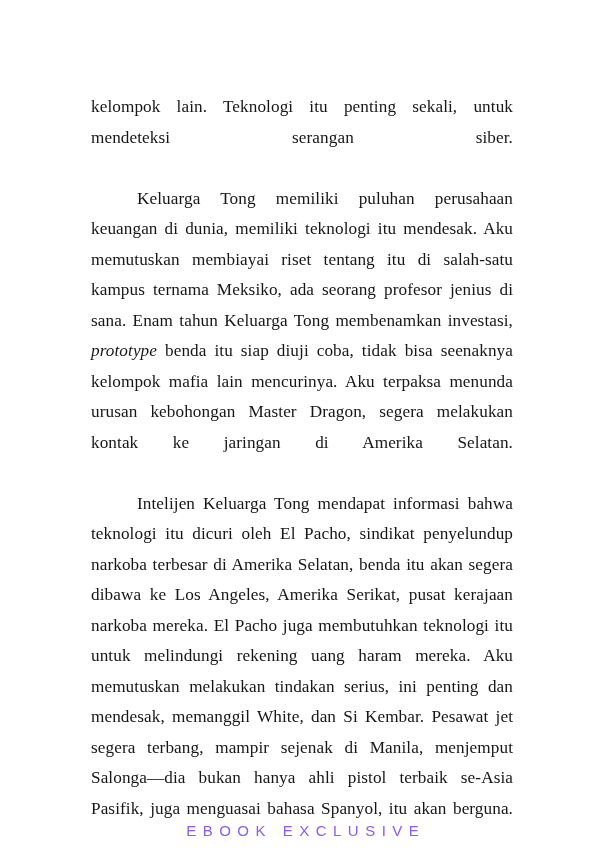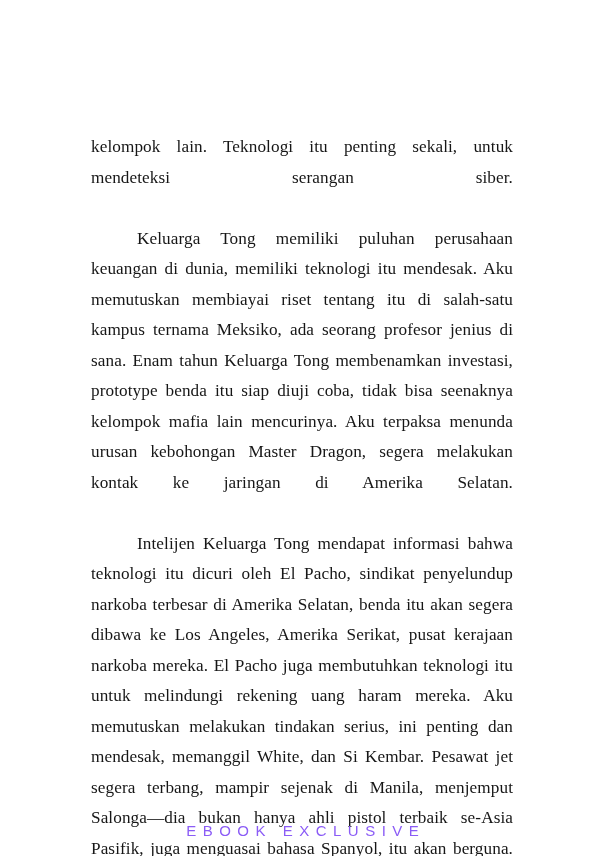--- a/index.html
+++ b/index.html
@@ -41,31 +41,31 @@
     color: #161616;
     text-align: justify;
     text-justify: inter-word;
     text-indent: 46px;
     word-spacing: 0.02em;
     letter-spacing: 0.005em;
   }
 
   .para.no-indent {
     text-indent: 0;
-    margin-top: 40px;
   }
 
   
   .para:after {
     content: "";
     display: inline-block;
     width: 100%;
   }
 
   .para .it {
+    font-style: italic;
   }
 
   #footer {
     position: absolute;
     left: 0;
     right: 0;
     top: 822px;
     text-align: center;
     font-family: "Liberation Sans", "DejaVu Sans", sans-serif;
     font-size: 15px;

